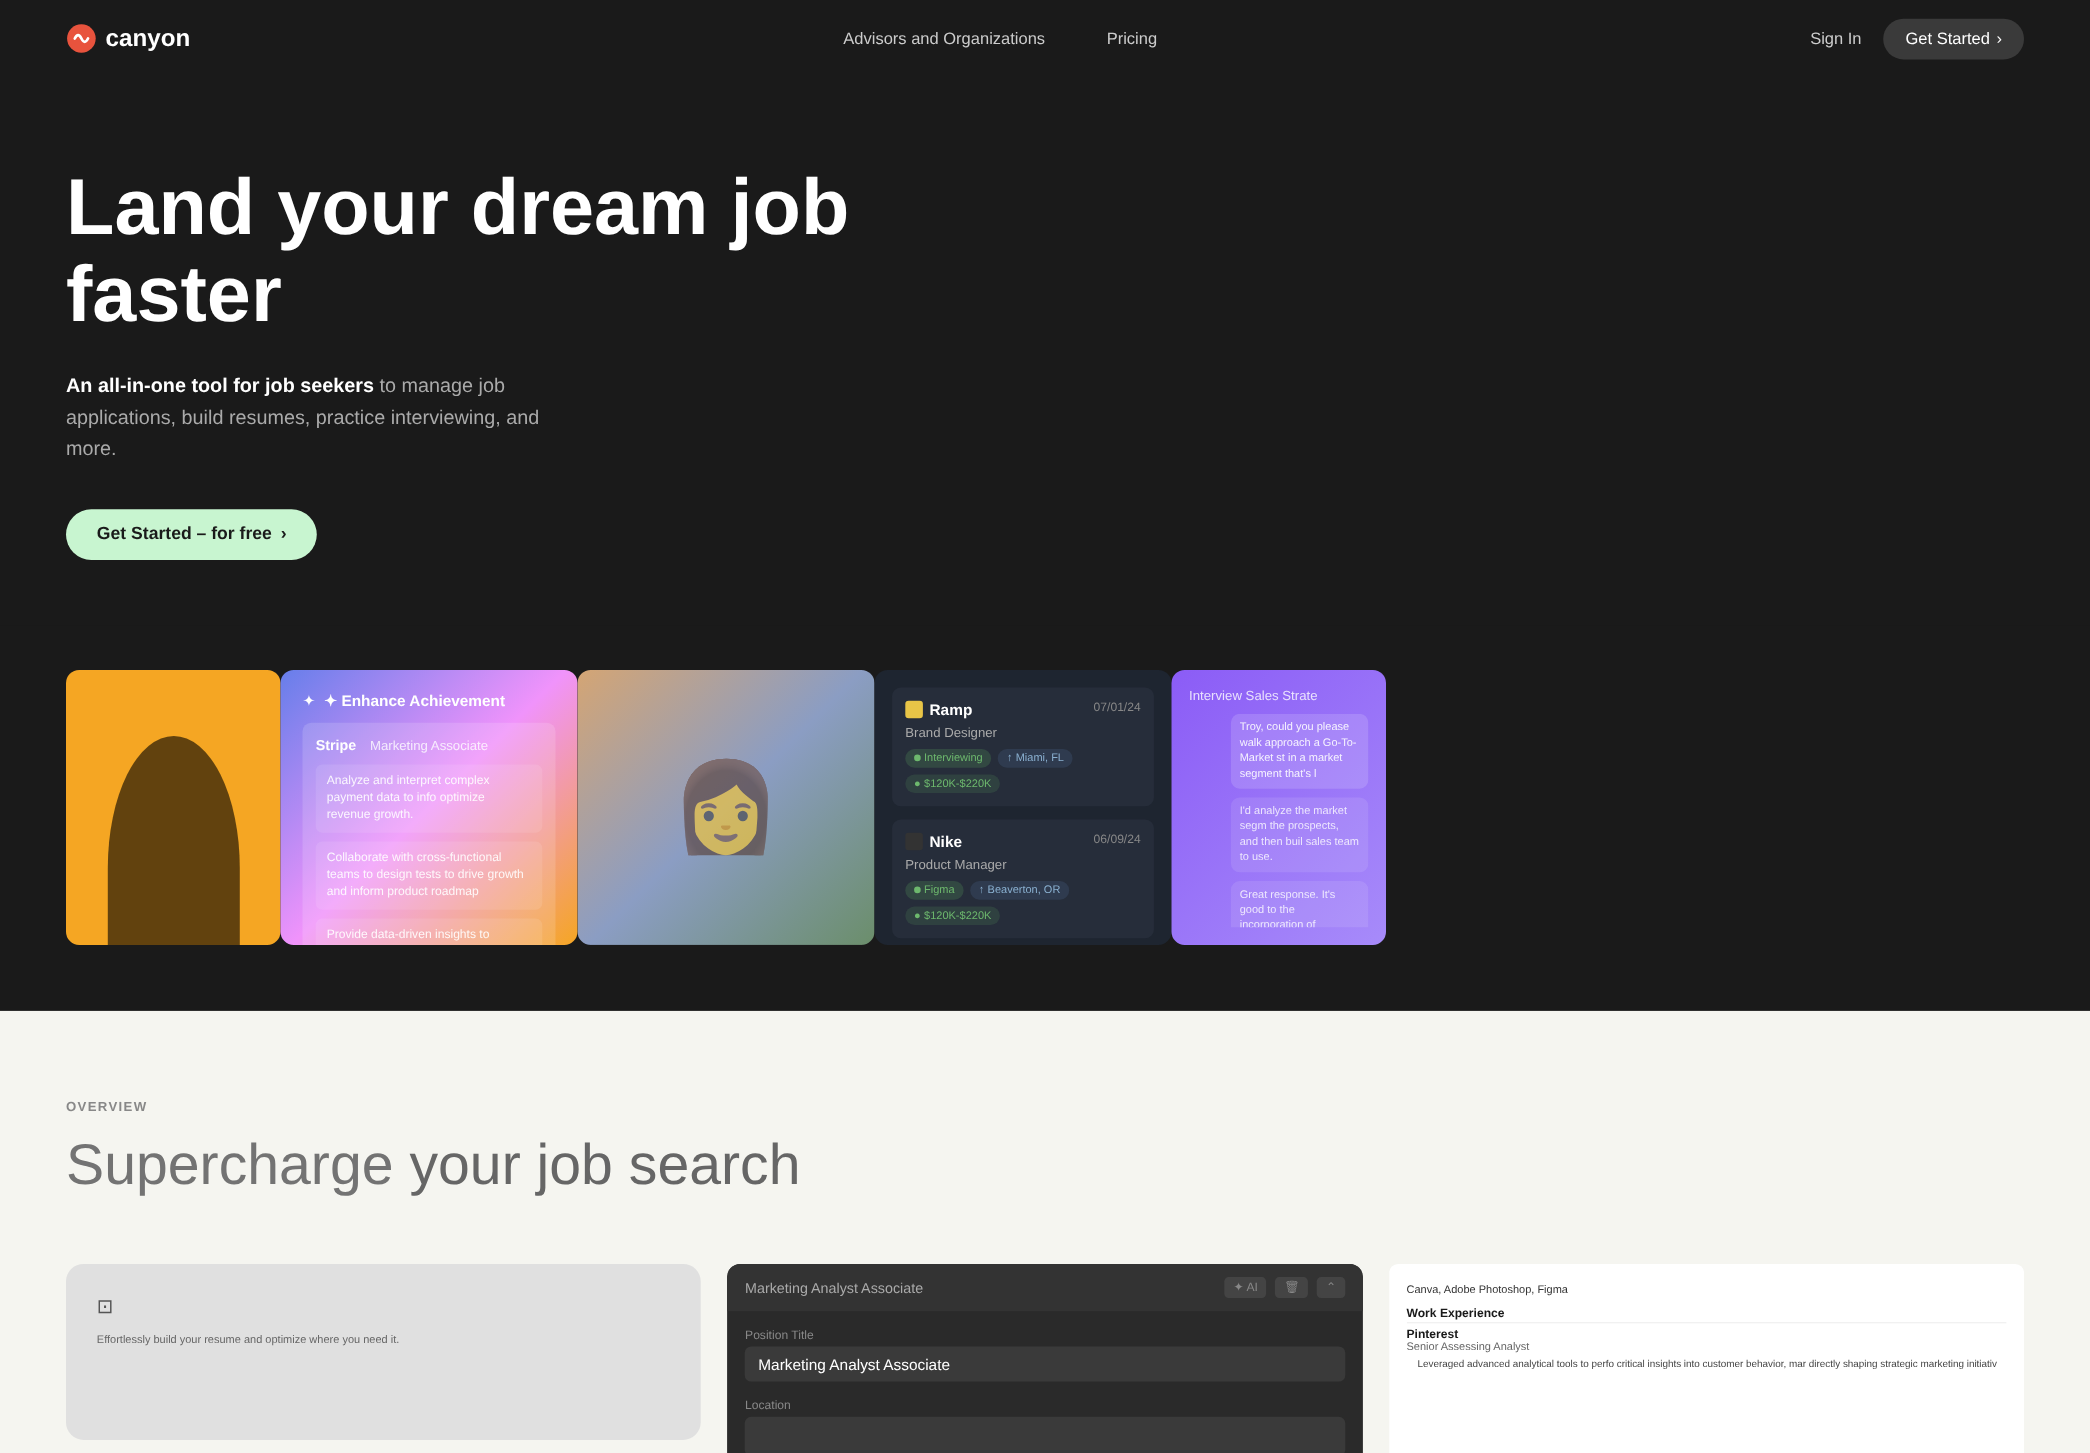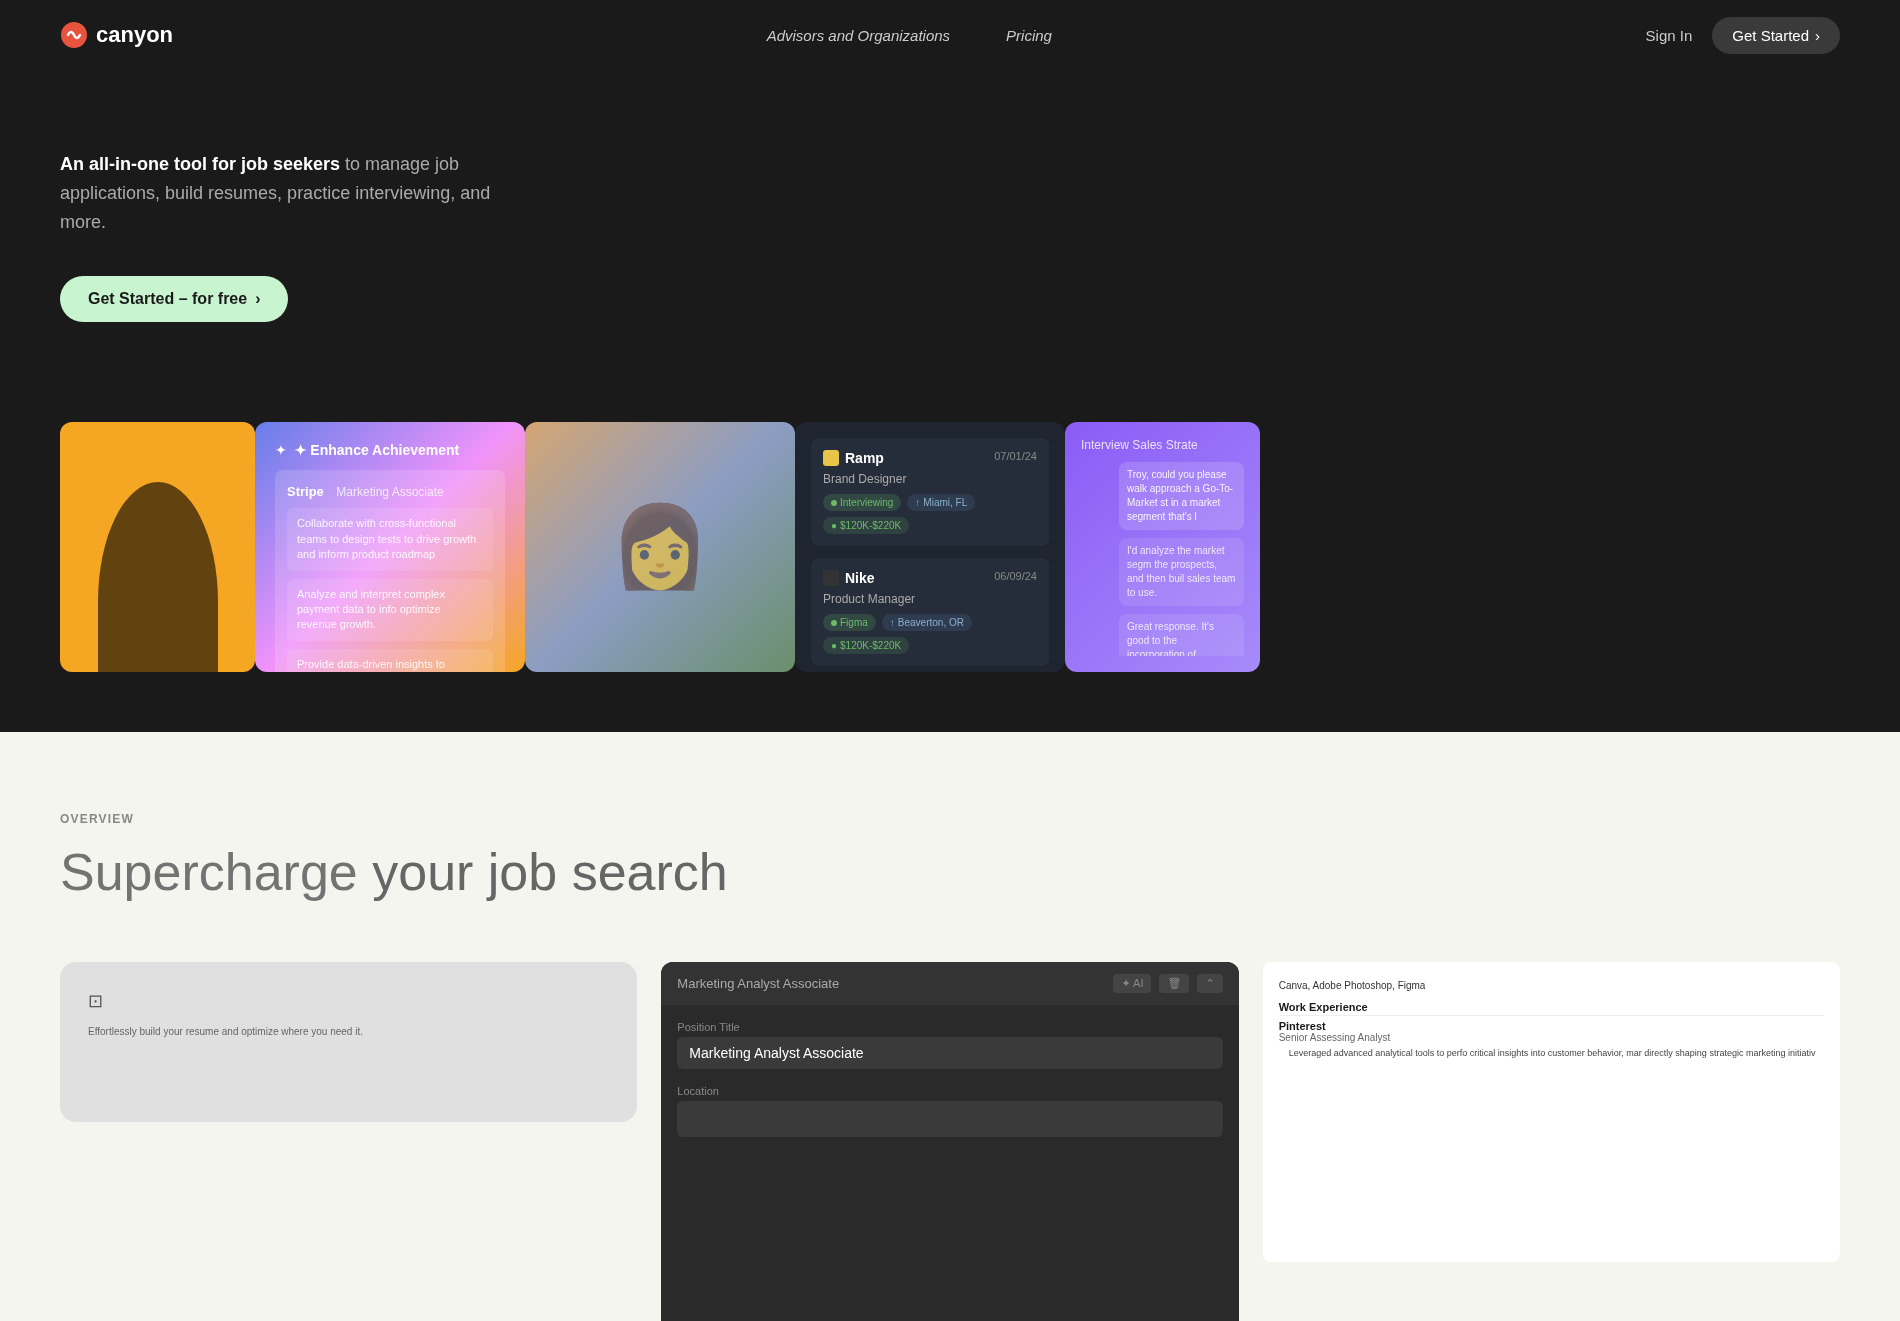--- a/index.html
+++ b/index.html
@@ -6,21 +6,21 @@
     body { font-family: -apple-system, BlinkMacSystemFont, 'Segoe UI', sans-serif; background: #1a1a1a; color: #fff; overflow-x: hidden; }
 
     
     nav {
       display: flex; align-items: center; justify-content: space-between;
       padding: 0 60px; height: 70px; background: #1a1a1a; position: sticky; top: 0; z-index: 100;
     }
     .nav-logo { display: flex; align-items: center; gap: 8px; text-decoration: none; color: #fff; }
     .logo-icon { width: 28px; height: 28px; }
     .logo-text { font-size: 22px; font-weight: 700; color: #fff; }
-    .nav-links { display: flex; gap: 56px; font-style: italic; }
+    .nav-links { display: flex; gap: 56px; }
     .nav-link { color: #ccc; text-decoration: none; font-size: 15px; }
     .nav-right { display: flex; align-items: center; gap: 20px; }
     .sign-in { color: #ccc; text-decoration: none; font-size: 15px; }
     .get-started-btn {
       background: #3a3a3a; color: #fff; border: none; padding: 10px 20px;
       border-radius: 24px; font-size: 15px; cursor: pointer; display: flex; align-items: center; gap: 6px;
     }
 
     
     .hero {
@@ -191,20 +191,21 @@
   <div class="nav-right">
     <a class="sign-in" href="#">Sign In</a>
     <button class="get-started-btn">
       <span>Get Started</span>
       <span class="chevron">›</span>
     </button>
   </div>
 </nav>
 
 <section class="hero">
+  <h1 class="hero-title">Land your dream job faster</h1>
   <p class="hero-subtitle">
     <strong>An all-in-one tool for job seekers</strong><span> to manage job applications, build resumes, practice interviewing, and more.</span>
   </p>
   <a class="hero-cta" href="#">
     <span>Get Started – for free</span>
     <span class="chevron">›</span>
   </a>
 </section>
 
 <div class="cards-strip">
@@ -216,22 +217,22 @@
   <div class="card-item card-enhance">
     <div class="card-enhance-header">
       <span class="enhance-star">✦</span>
       <span class="enhance-title">✦ Enhance Achievement</span>
     </div>
     <div class="card-enhance-body">
       <div>
         <span class="stripe-label">Stripe</span>
         <span class="stripe-role" style="margin-left:8px;">Marketing Associate</span>
       </div>
+      <div class="bullet-item">Analyze and interpret complex payment data to info optimize revenue growth.</div>
       <div class="bullet-item">Collaborate with cross-functional teams to design tests to drive growth and inform product roadmap</div>
-      <div class="bullet-item">Analyze and interpret complex payment data to info optimize revenue growth.</div>
       <div class="bullet-item">Provide data-driven insights to stakeholders to info and marketing initiatives</div>
     </div>
   </div>
 
   <div class="card-item card-photo">
     <div class="card-photo-inner">
       <span class="person-icon">👩</span>
     </div>
   </div>
 

